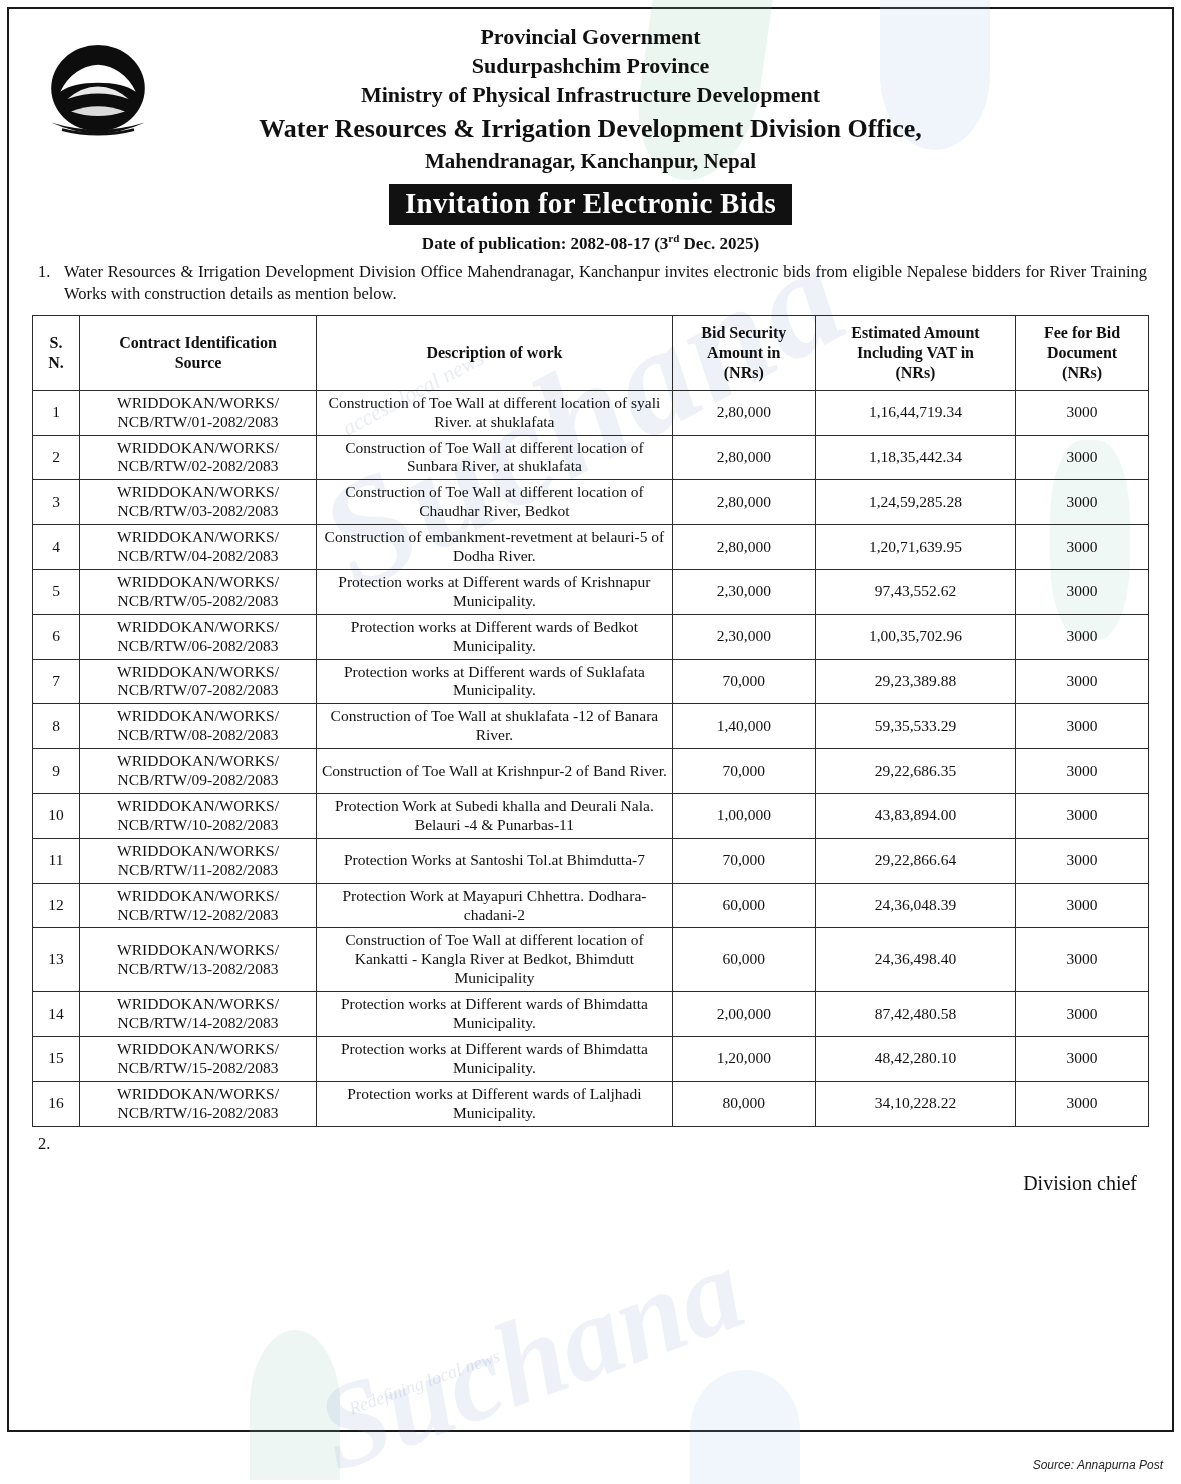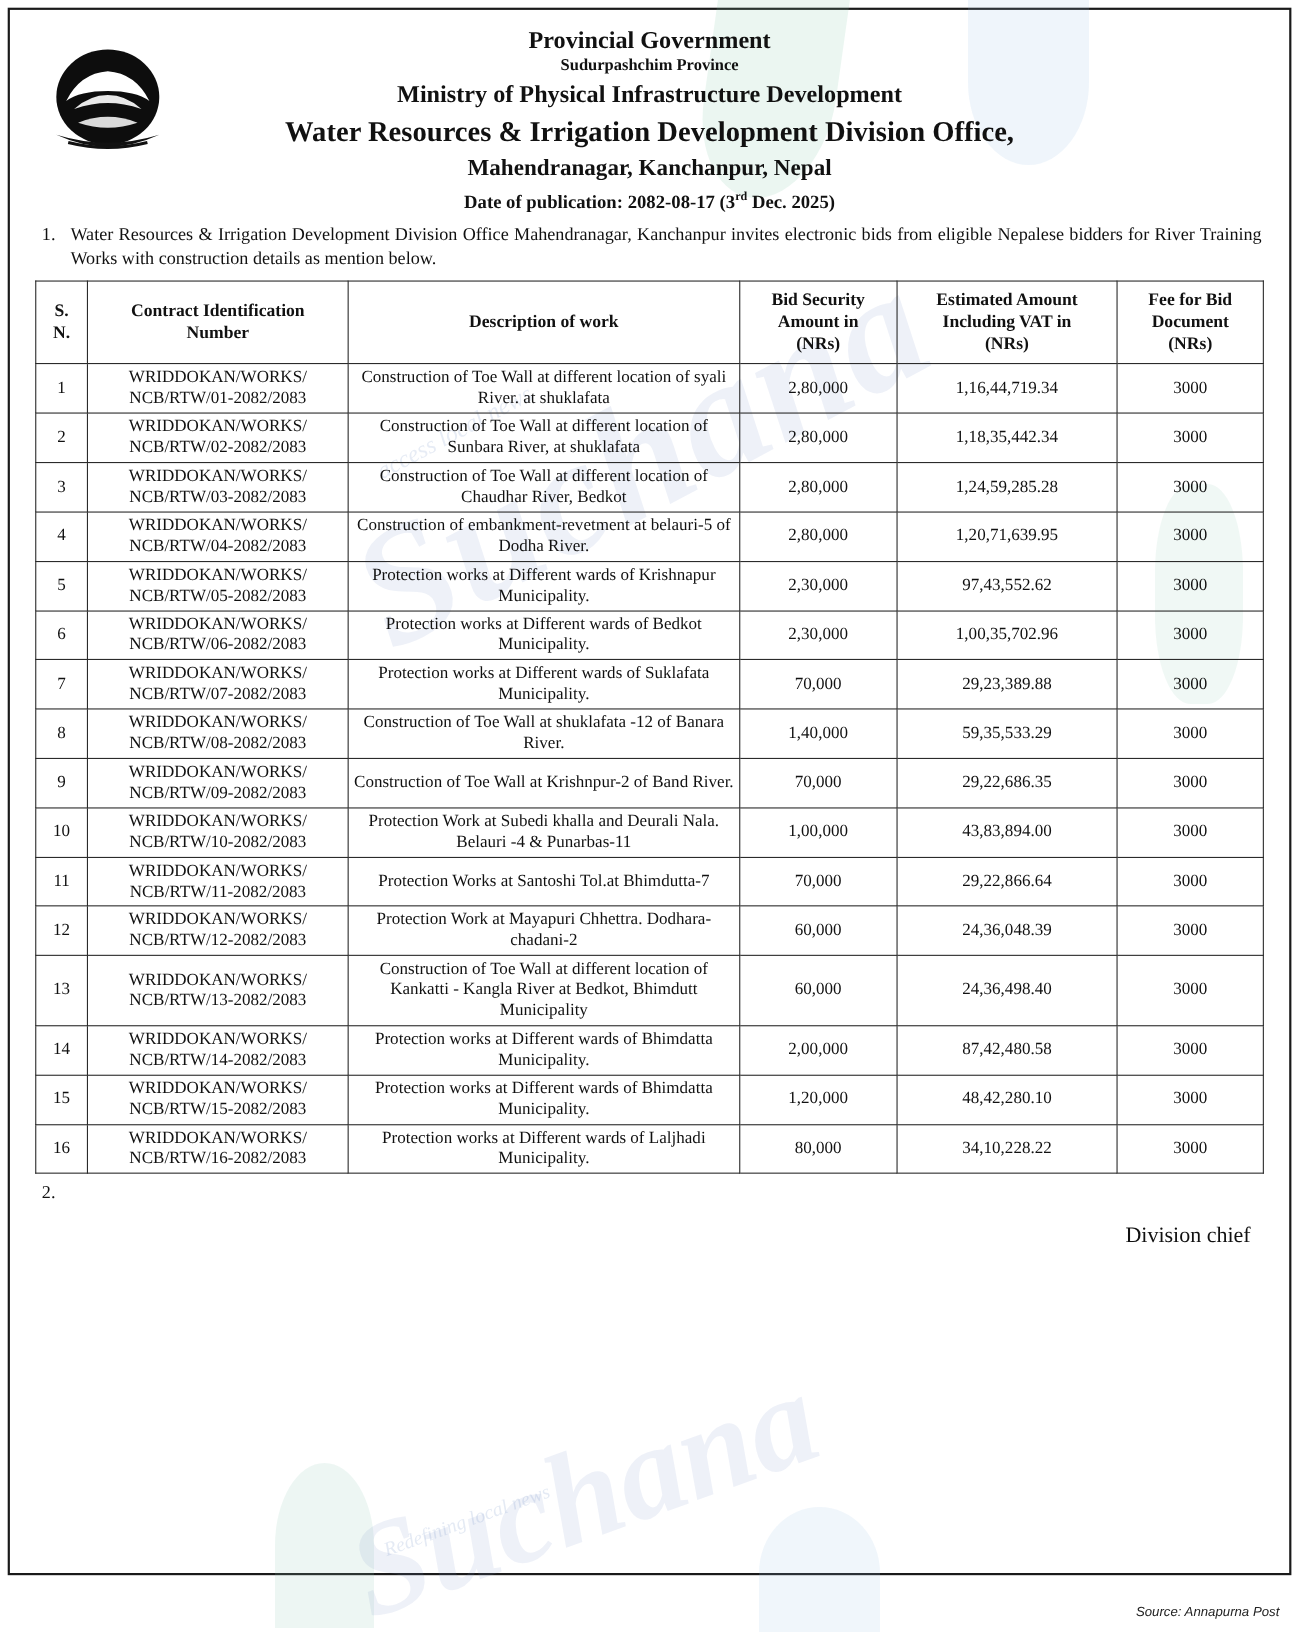--- a/index.html
+++ b/index.html
@@ -129,21 +129,21 @@
     top: 14px;
     width: 108px;
     height: 108px;
   }
   .h-line1 {
     font-size: 22px;
     font-weight: bold;
     line-height: 1.32;
   }
   .h-line2 {
-    font-size: 15px;
+    font-size: 22px;
     font-weight: bold;
     line-height: 1.32;
   }
   .h-line3 {
     font-size: 22px;
     font-weight: bold;
     line-height: 1.32;
   }
   .h-line4 {
     font-size: 26px;
@@ -289,20 +289,21 @@
         <path d="M8 96 q52 16 104 0 q-52 24 -104 0 z" fill="#111"></path>
         <path d="M20 104 q40 10 80 0" stroke="#111" stroke-width="3" fill="none"></path>
       </svg>
 
       <div class="h-line1">Provincial Government</div>
       <div class="h-line2">Sudurpashchim Province</div>
       <div class="h-line3">Ministry of Physical Infrastructure Development</div>
       <div class="h-line4">Water Resources &amp; Irrigation Development Division Office,</div>
       <div class="h-line5">Mahendranagar, Kanchanpur, Nepal</div>
 
+      <div class="title-band">Invitation for Electronic Bids</div>
 
       <div class="pub-date">
         <span>Date of publication: 2082-08-17 (3</span><sup>rd</sup><span> Dec. 2025)</span>
       </div>
     </div>
 
     <div class="intro">
       <div class="intro-num">1.</div>
       <div class="intro-text">Water Resources &amp; Irrigation Development Division Office Mahendranagar, Kanchanpur invites electronic bids from eligible Nepalese bidders for River Training Works with construction details as mention below.</div>
     </div>
@@ -317,21 +318,21 @@
           <col class="c-fee">
       </colgroup>
       <thead>
         <tr>
           <th>
             <div>S.</div>
             <div>N.</div>
           </th>
           <th>
             <div>Contract Identification</div>
-            <div>Number</div>
+            <div>Source</div>
           </th>
           <th>Description of work</th>
           <th>
             <div>Bid Security</div>
             <div>Amount in</div>
             <div>(NRs)</div>
           </th>
           <th>
             <div>Estimated Amount</div>
             <div>Including VAT in</div>

